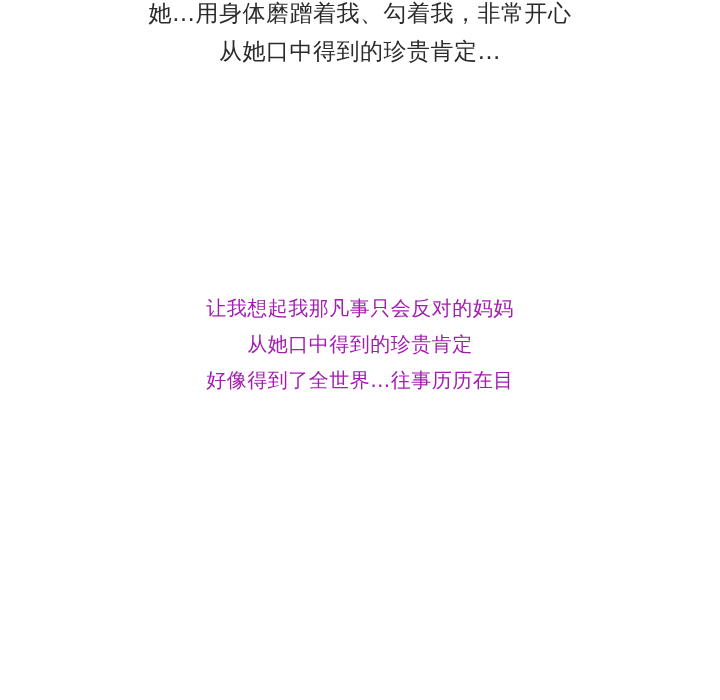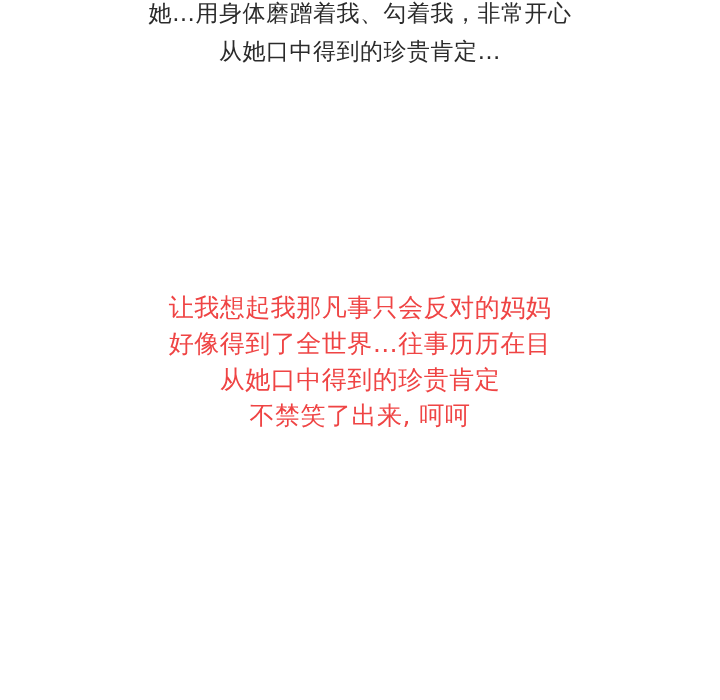--- a/index.html
+++ b/index.html
@@ -38,36 +38,35 @@
     font-size: 23px;
     line-height: 38px;
     letter-spacing: 0.5px;
     color: #2b2b2b;
   }
   
   #block-bottom {
     top: 290px;
   }
   #block-bottom .line {
-    font-size: 25px;
+    font-size: 20px;
     line-height: 36px;
     letter-spacing: 0.5px;
-    color: #ef4444;
+    color: #a21caf;
   }
 </style>
 </head>
 <body>
 
 <div class="page">
 
   <div class="text-block" id="block-top">
     <span class="line">她…用身体磨蹭着我、勾着我，非常开心</span>
     <span class="line">从她口中得到的珍贵肯定…</span>
   </div>
 
   <div class="text-block" id="block-bottom">
     <span class="line">让我想起我那凡事只会反对的妈妈</span>
+    <span class="line">从她口中得到的珍贵肯定</span>
     <span class="line">好像得到了全世界…往事历历在目</span>
-    <span class="line">从她口中得到的珍贵肯定</span>
-    <span class="line">不禁笑了出来, 呵呵</span>
   </div>
 
 </div>
 
 </body></html>

